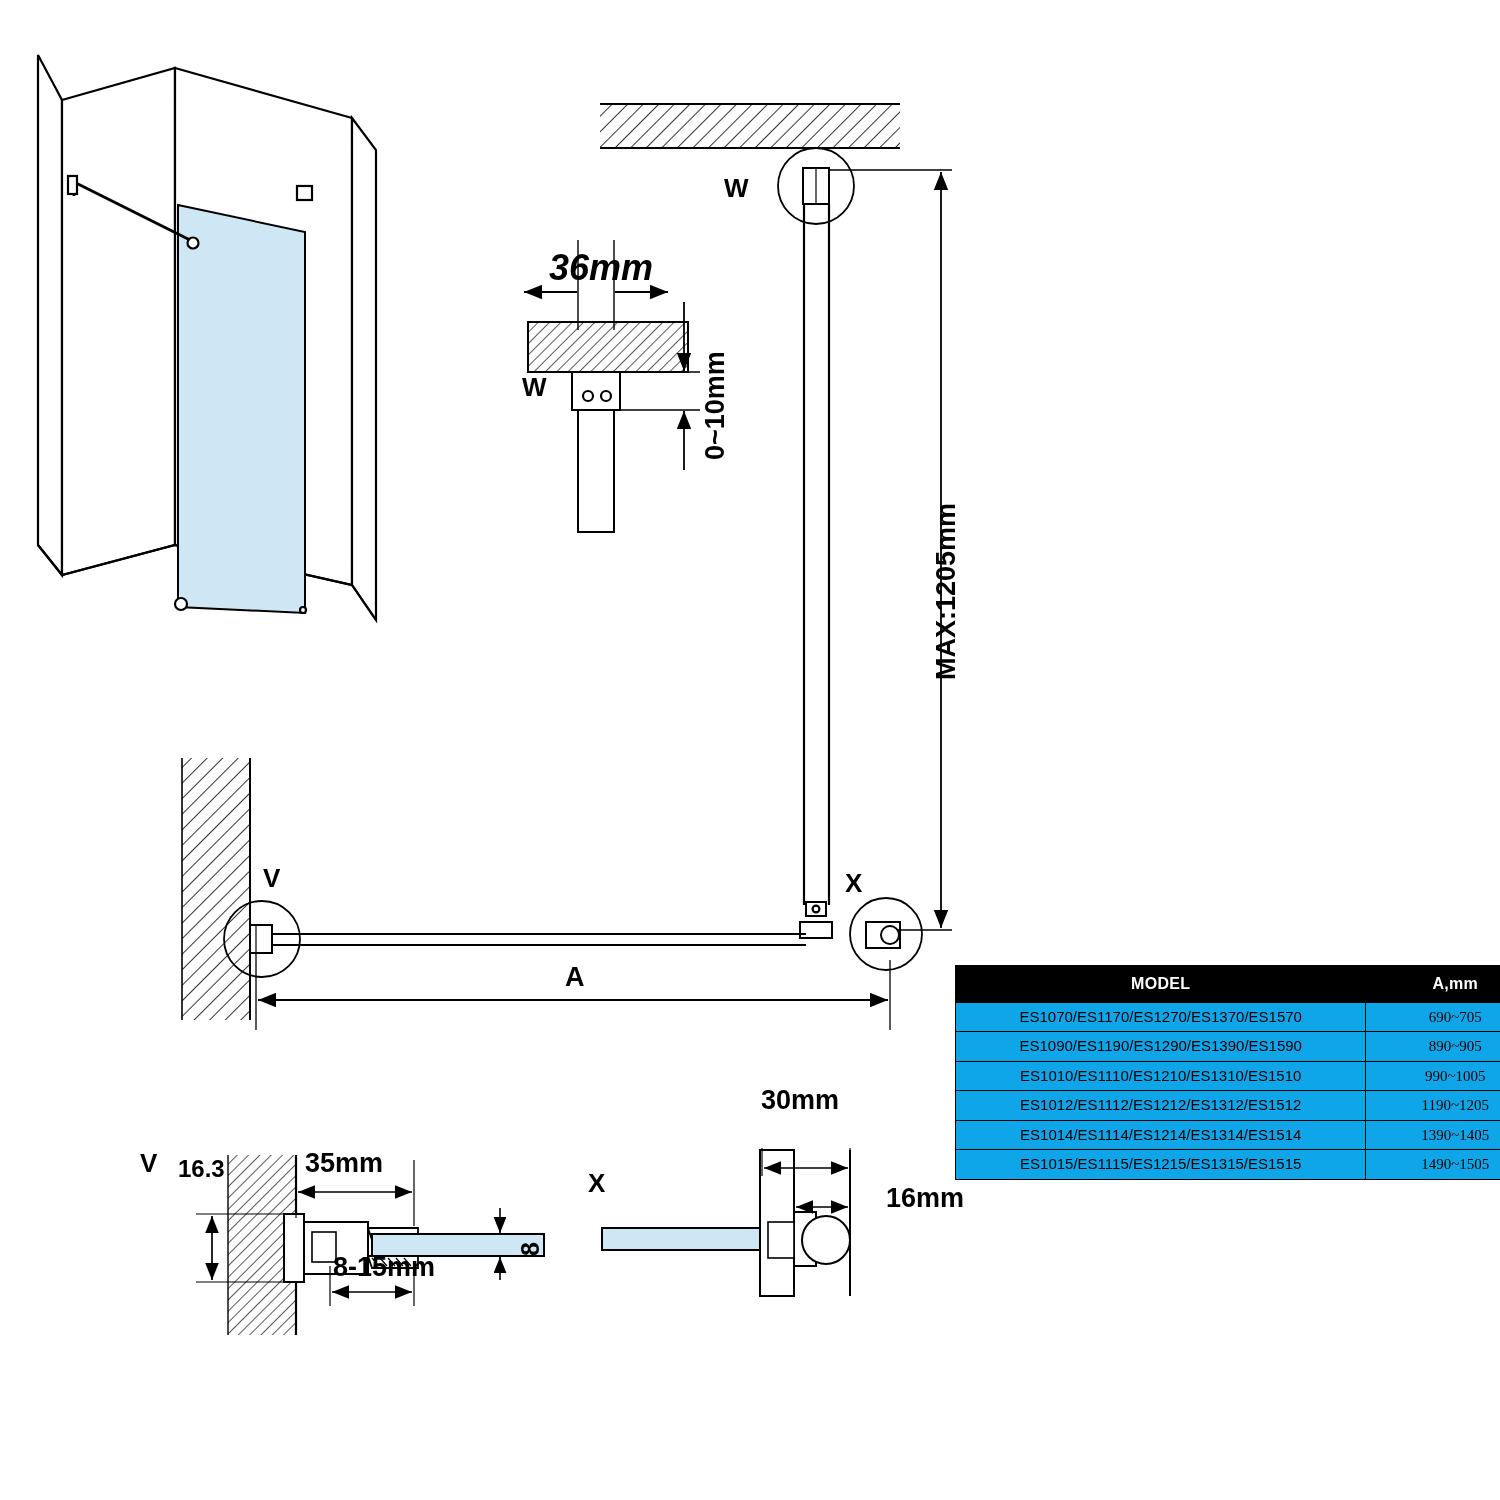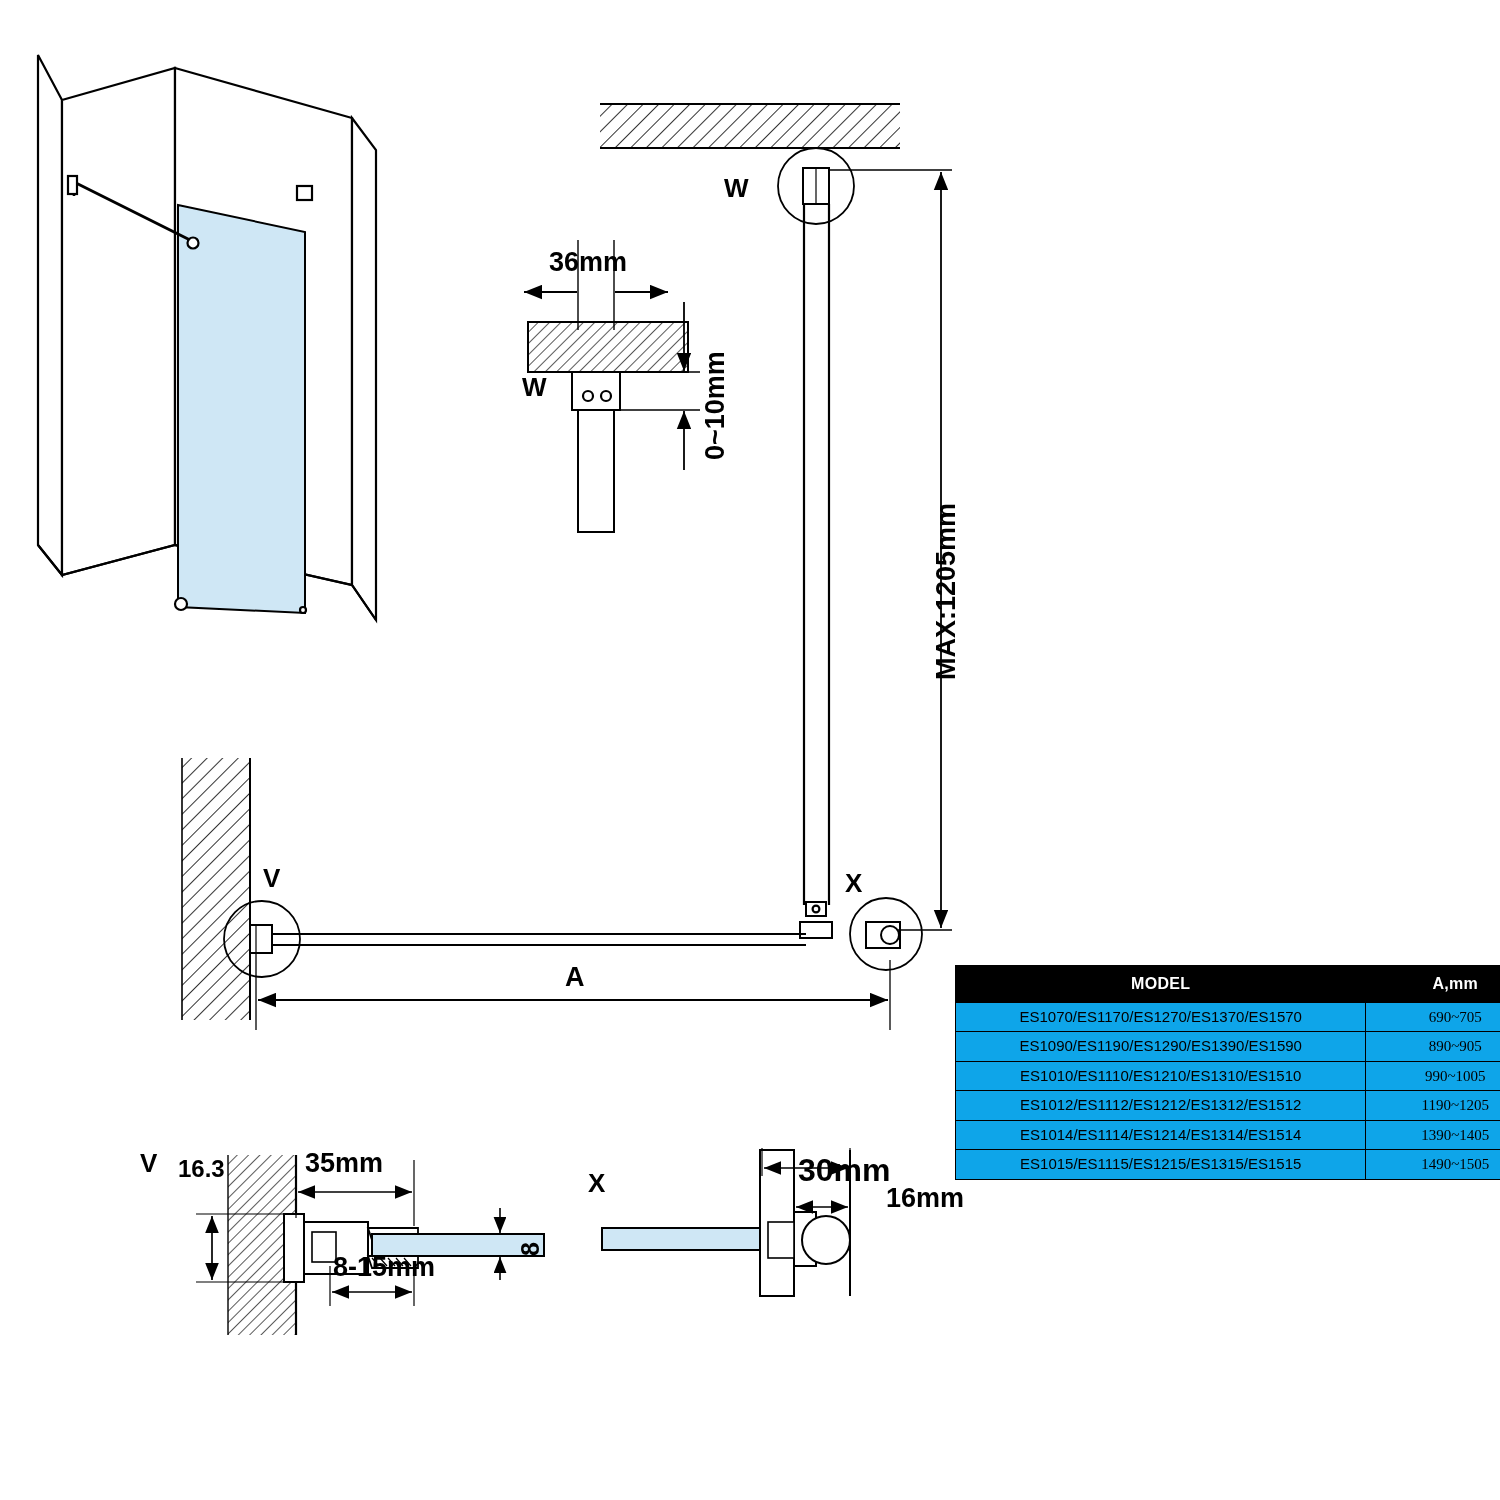--- a/index.html
+++ b/index.html
@@ -237,21 +237,21 @@
         <line x1="796" y1="1207" x2="848" y2="1207" stroke-width="1.7" marker-start="url(#arrStart)" marker-end="url(#arrEnd)"></line>
       </g>
 
     </g>
   </svg>
 
   <div class="lbl" style="left:724px; top:173px; font-size:26px;">W</div>
 
   <div class="lbl" style="left:522px; top:372px; font-size:26px;">W</div>
 
-  <div class="lbl" style="left:549px; top:247px; font-size:27px;">36mm</div>
+  <div class="lbl" style="left:549px; top:247px; font-size:36px;font-style:italic;">36mm</div>
 
   <div class="lbl rot90" style="left:700px; top:460px; font-size:27px;">0~10mm</div>
 
   <div class="lbl rot90" style="left:931px; top:680px; font-size:27px;">MAX:1205mm</div>
 
   <div class="lbl" style="left:845px; top:868px; font-size:26px;">X</div>
 
   <div class="lbl" style="left:263px; top:863px; font-size:26px;">V</div>
 
   <div class="lbl" style="left:565px; top:962px; font-size:27px;">A</div>
@@ -261,21 +261,21 @@
   <div class="lbl" style="left:178px; top:1155px; font-size:24px;">16.3</div>
 
   <div class="lbl" style="left:305px; top:1148px; font-size:27px;">35mm</div>
 
   <div class="lbl" style="left:333px; top:1252px; font-size:27px;">8-15mm</div>
 
   <div class="lbl rot90" style="left:516px; top:1256px; font-size:25px;">8</div>
 
   <div class="lbl" style="left:588px; top:1168px; font-size:26px;">X</div>
 
-  <div class="lbl" style="left:761px; top:1152px; font-size:32px;margin-left:37px;">30mm</div>
+  <div class="lbl" style="left:761px; top:1085px; font-size:27px;">30mm</div>
 
   <div class="lbl" style="left:858px; top:1183px; font-size:27px;margin-left:28px;">16mm</div>
 
   <table id="model-table">
     <thead>
       <tr>
         <th>MODEL</th>
         <th>A,mm</th>
       </tr>
     </thead>

